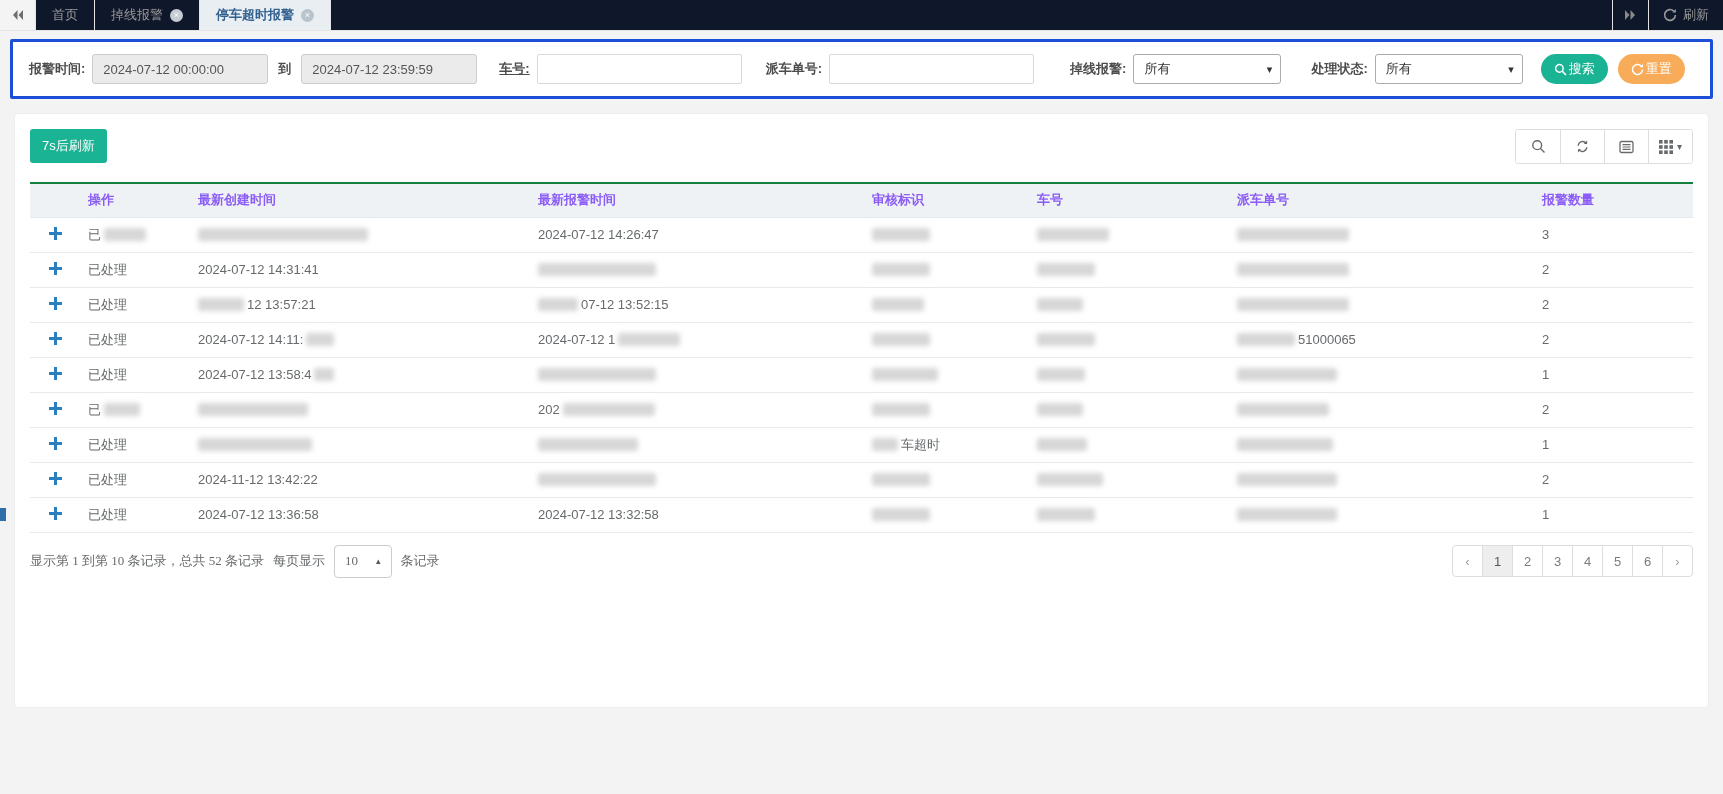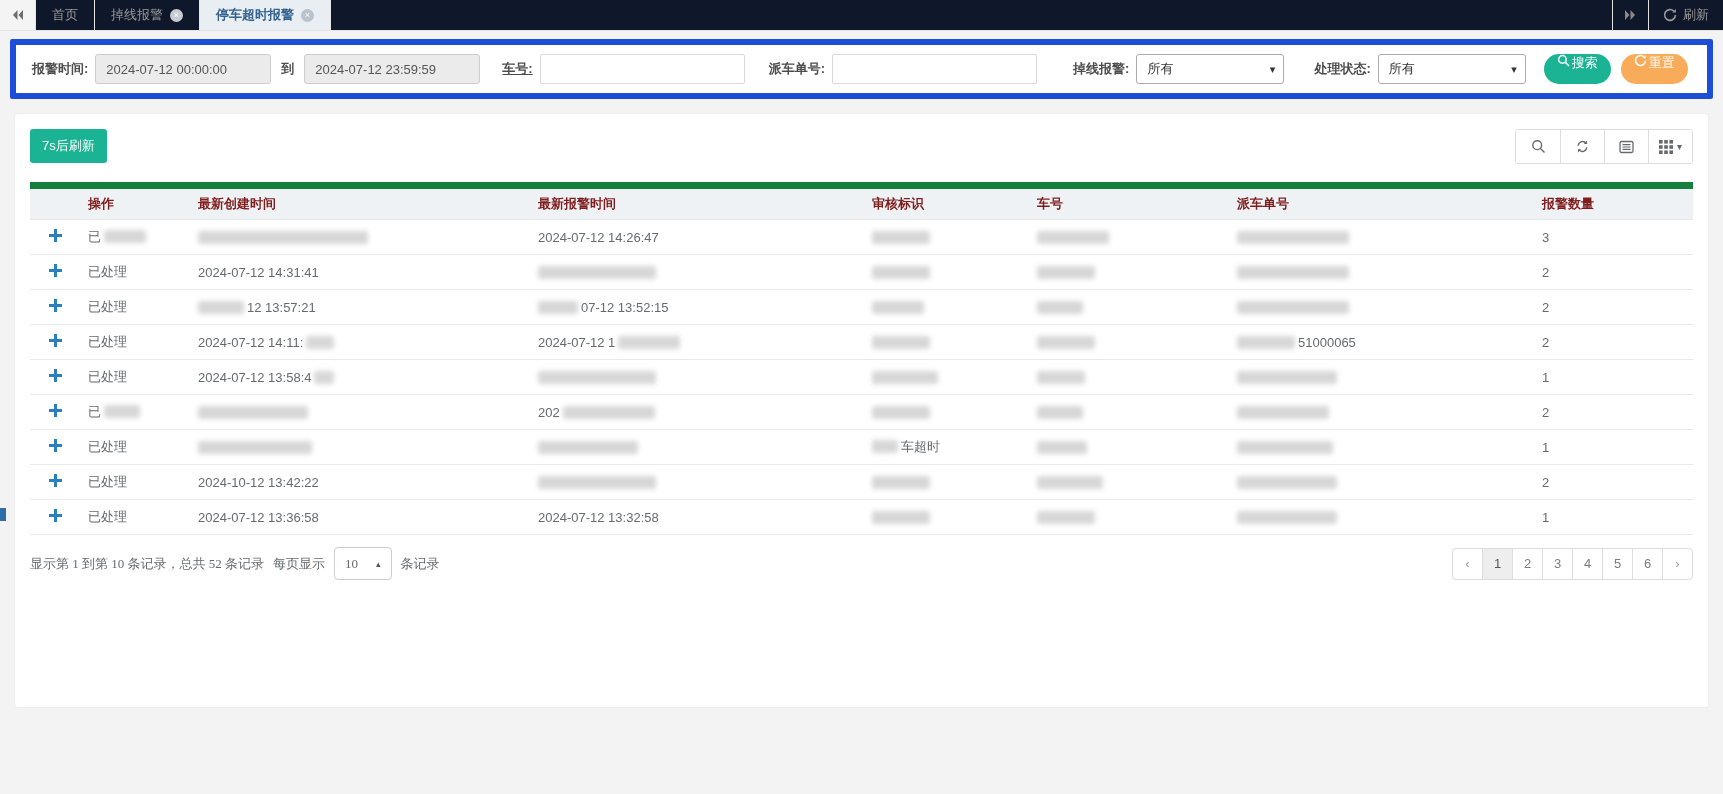--- a/index.html
+++ b/index.html
@@ -11,44 +11,44 @@
   .nav-arrow { width:36px; display:flex; align-items:center; justify-content:center; border-right:1px solid #e3e3e3; cursor:pointer; background:#f4f4f4; }
   .nav-arrow.right-side { border-right:none; border-left:1px solid #e3e3e3; background:transparent; }
   .tab { display:flex; align-items:center; gap:7px; padding:0 16px; color:#9a9a9a; border-right:1px solid #e6e6e6; cursor:pointer; background:transparent; }
   .tab.active { background:#e9eef3; color:#31618f; font-weight:600; }
   .tclose { width:13px; height:13px; border-radius:50%; background:#c6ccd2; color:#fff; font-size:9px; line-height:13px; text-align:center; display:inline-block; font-weight:400; }
   .tab.active .tclose { background:#b9c3cc; }
   .tab-spacer { flex:1; }
   .refresh-link { display:flex; align-items:center; gap:6px; padding:0 14px; color:#9a9a9a; border-left:1px solid #e3e3e3; cursor:pointer; }
 
   
-  .filter-panel { margin:8px 10px 0; background:#fff; border:6px solid #1d4ed8; border-radius:2px; height:60px; display:flex; align-items:center; padding:0 16px; white-space:nowrap; }
+  .filter-panel { margin:8px 10px 0; background:#fff; border:3px solid #1d4ed8; border-radius:2px; height:60px; display:flex; align-items:center; padding:0 16px; white-space:nowrap; }
   .flabel { font-weight:700; color:#4c4c4c; margin-right:7px; }
   .date-input { width:176px; height:30px; background:#ebebeb; border:1px solid #ccc; border-radius:3px; padding:0 10px; color:#555; font-size:13px; }
   .to-label { margin:0 10px; color:#4c4c4c; font-weight:700; }
   .text-input { width:205px; height:30px; background:#fff; border:1px solid #d7d9da; border-radius:2px; padding:0 8px; font-size:13px; color:#555; }
   .sel { width:148px; height:30px; border:1px solid #ababab; border-radius:3px; background:#fff; display:inline-flex; align-items:center; justify-content:space-between; padding:0 8px 0 10px; color:#333; cursor:pointer; }
   .sel .caret { font-size:11px; color:#333; }
-  .pill { height:30px; border:none; border-radius:16px; color:#fff; font-size:13px; padding:0 13px; display:inline-flex; gap:2px; cursor:pointer; }
+  .pill { height:30px; border:none; border-radius:16px; color:#fff; font-size:13px; padding:0 13px; display:inline-flex; align-items:center; gap:2px; cursor:pointer; }
   .pill.search { background:#1ab394; margin-left:18px; }
   .pill.reset { background:#f8ac59; margin-left:10px; }
   .ml24 { margin-left:22px;text-decoration:underline; } .ml26 { margin-left:24px; } .ml40 { margin-left:36px; } .ml34 { margin-left:30px; }
 
   
   .main-card { margin:14px 14px 0; background:#fff; border:1px solid #eceef0; border-radius:4px; height:595px; padding:15px 15px 0; position:relative; }
   .card-toprow { display:flex; justify-content:space-between; align-items:flex-start; margin-bottom:18px; }
   .auto-refresh { background:#1ab394; color:#fff; border:none; border-radius:3px; padding:8px 12px; font-size:13px; cursor:pointer; }
   .btn-group { display:flex; border:1px solid #ddd; border-radius:3px; overflow:hidden; }
   .tbtn { min-width:44px; height:33px; display:flex; align-items:center; justify-content:center; gap:4px; background:#fff; border:none; border-left:1px solid #ddd; cursor:pointer; padding:0 9px; }
   .tbtn:first-child { border-left:none; }
   .tbtn .caret { font-size:10px; color:#676a6c; }
 
   
   table.alarms { width:100%; border-collapse:collapse; table-layout:fixed; }
-  table.alarms th { background:#eff2f5; border-top:7px solid #15803d; border-bottom:1px solid #e7eaec; height:34px; text-align:left; padding:0 8px; color:#7f1d1d; font-weight:600; font-size:13px; cursor:pointer; }
+  table.alarms th { background:#eff2f5; border-top:2px solid #15803d; border-bottom:1px solid #e7eaec; height:34px; text-align:left; padding:0 8px; color:#8b5cf6; font-weight:600; font-size:13px; cursor:pointer; }
   table.alarms td { height:35px; padding:0 8px; border-bottom:1px solid #e7eaec; white-space:nowrap; overflow:hidden; color:#676a6c; font-size:13px; }
   td.expand-cell { text-align:center; }
   .expand-btn { display:inline-block; cursor:pointer; line-height:0; }
   .redact { display:inline-block; height:13px; background:#cdcdcd; border-radius:2px; filter:blur(2.5px); opacity:.8; vertical-align:-2px; margin:0 3px 0 0; }
   .redact.after { margin:0 0 0 3px; }
 
   
   .table-footer { display:flex; justify-content:space-between; align-items:center; margin-top:12px; }
   .foot-left { display:flex; align-items:center; gap:9px; color:#676a6c;font-family:Liberation Serif, serif; }
   .pagesize { height:33px; border:1px solid #ccc; border-radius:4px; background:#fff; display:inline-flex; align-items:center; gap:18px; padding:0 10px; color:#676a6c; cursor:pointer; }
@@ -286,21 +286,21 @@
           <td><span class="redact" style="width: 26px;"></span><span>车超时</span></td>
           <td><span class="redact" style="width: 50px;"></span></td>
           <td><span class="redact" style="width: 96px;"></span></td>
           <td>1</td>
         </tr>
         <tr>
           <td class="expand-cell"><span class="expand-btn"><svg width="13" height="13" viewBox="0 0 13 13">
                 <path d="M5 0h3v5h5v3H8v5H5V8H0V5h5z" fill="#2a7fbe"></path>
               </svg></span></td>
           <td><span>已处理</span></td>
-          <td><span>2024-10-12 13:42:22</span></td>
+          <td><span>2024-11-12 13:42:22</span></td>
           <td><span class="redact" style="width: 118px;"></span></td>
           <td><span class="redact" style="width: 58px;"></span></td>
           <td><span class="redact" style="width: 66px;"></span></td>
           <td><span class="redact" style="width: 100px;"></span></td>
           <td>2</td>
         </tr>
         <tr>
           <td class="expand-cell"><span class="expand-btn"><svg width="13" height="13" viewBox="0 0 13 13">
                 <path d="M5 0h3v5h5v3H8v5H5V8H0V5h5z" fill="#2a7fbe"></path>
               </svg></span></td>

